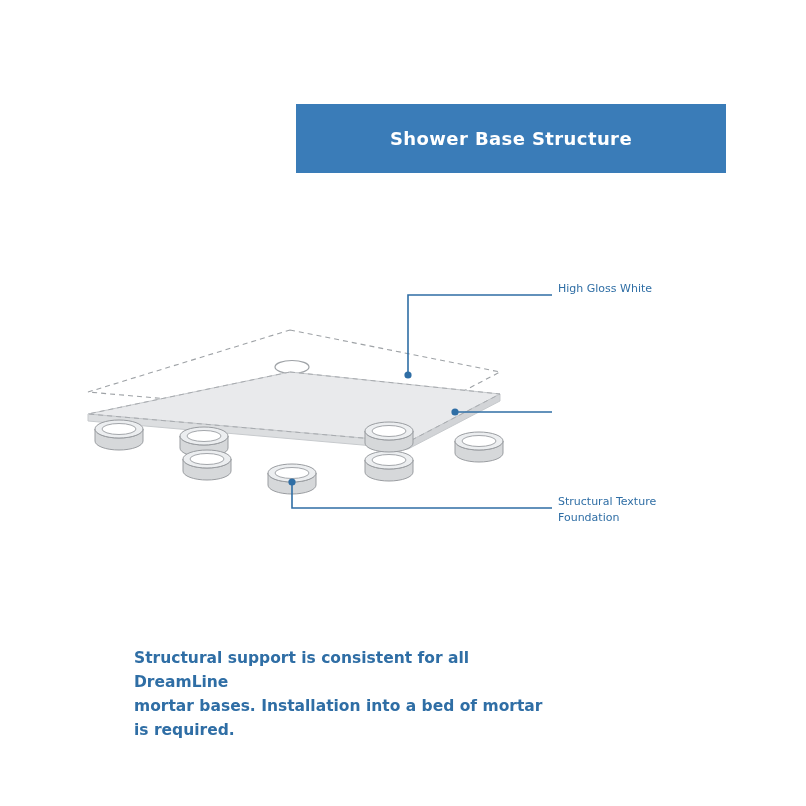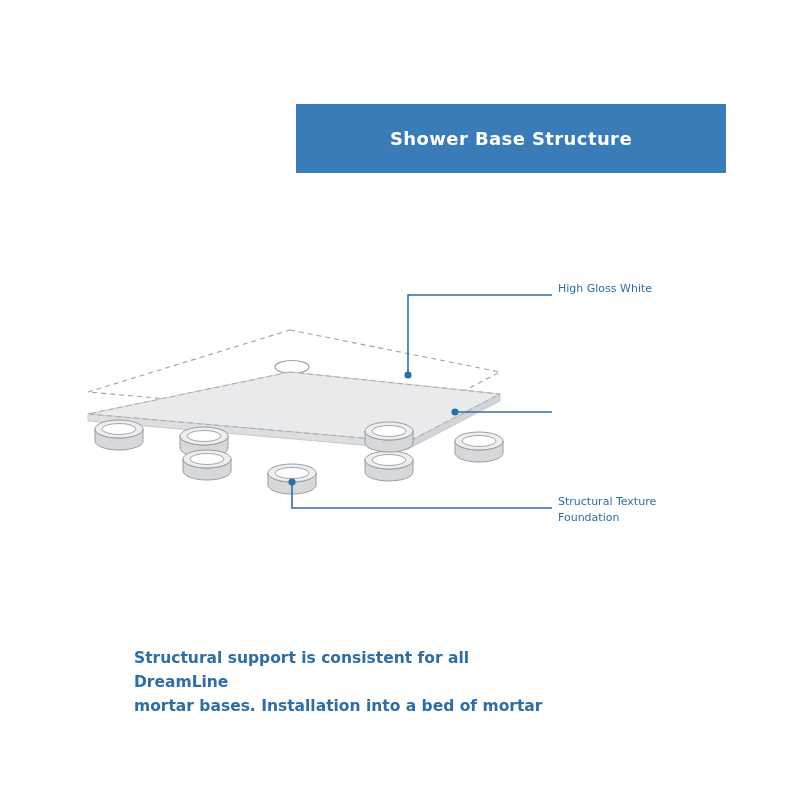--- a/index.html
+++ b/index.html
@@ -161,15 +161,16 @@
   </div>
 
   <div class="callout" id="callout-support">
     <div>Structural Texture</div>
     <div>Foundation</div>
   </div>
 
   <div class="footer-note">
     <div>Structural support is consistent for all DreamLine</div>
     <div>mortar bases. Installation into a bed of mortar</div>
+    <div>is required.</div>
   </div>
 
 </div>
 
 </body></html>

